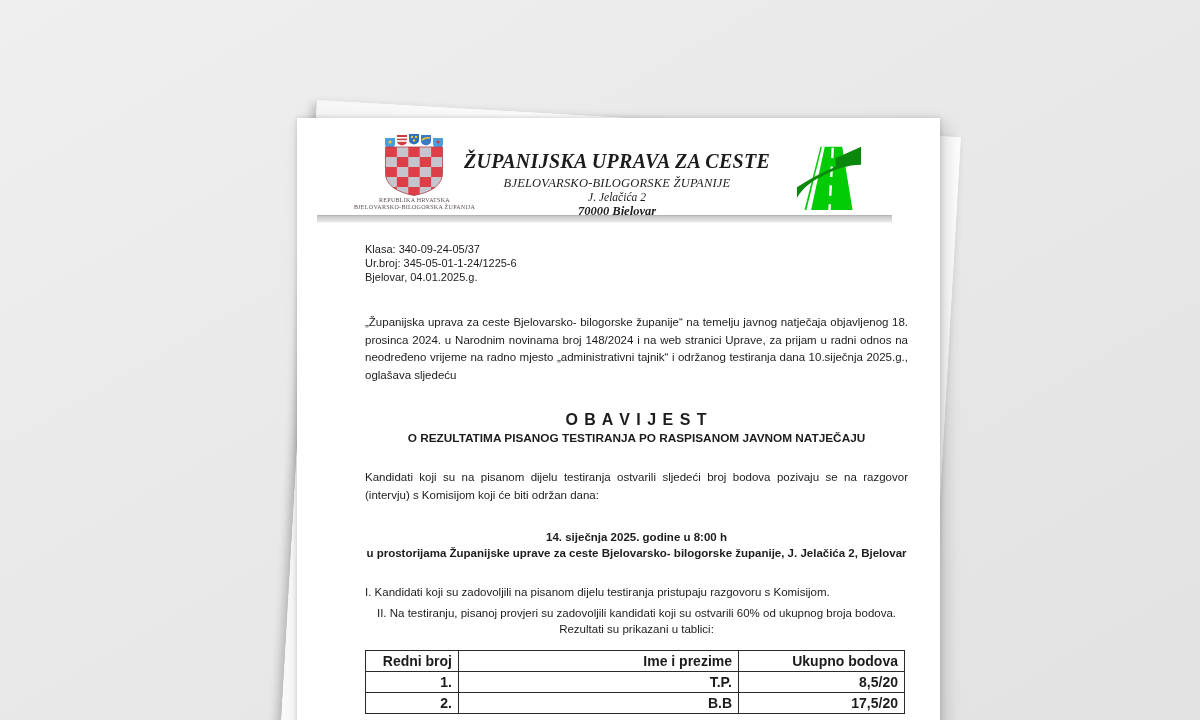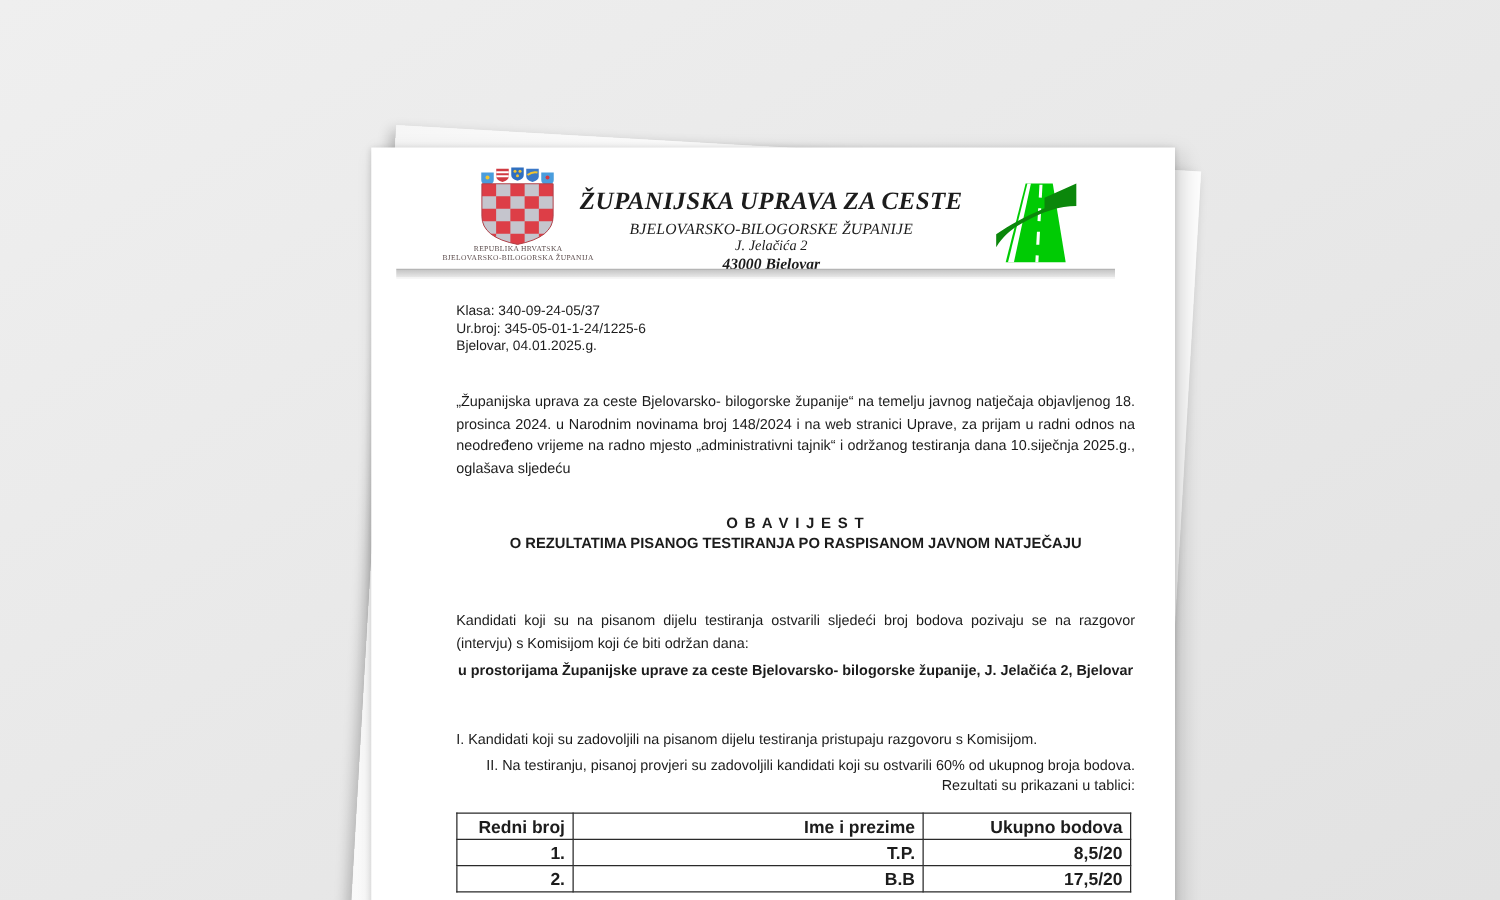--- a/index.html
+++ b/index.html
@@ -38,26 +38,26 @@
   .rule{
     left:20px;top:97px;width:575px;height:6px;
     background:linear-gradient(#c6c6c6,#e9e9e9);
     border-top:1px solid #b5b5b5;border-bottom:1px solid #f4f4f4;
   }
   
   .meta{left:68px;top:124px;font-size:11px;line-height:14.2px;}
   .para{left:68px;width:543px;font-size:11.5px;line-height:17.6px;text-align:justify;}
   .p-intro{top:196px;}
   .notice{left:68px;top:293px;width:543px;text-align:center;font-weight:bold;}
-  .notice-title{font-size:12px;letter-spacing:1px;}
+  .notice-title{font-size:16px;letter-spacing:1px;}
   .notice-sub{font-size:11.8px;margin-top:2px;}
-  .p-invite{top:351px;margin-top:20px;}
+  .p-invite{top:351px;}
   .when{left:68px;top:412px;width:543px;text-align:center;font-weight:bold;font-size:11.5px;line-height:15.5px;}
   .item1{left:68px;top:467px;width:543px;font-size:11.5px;line-height:15.5px;text-align:left;}
-  .item2{left:68px;top:488px;width:543px;font-size:11.5px;line-height:15.5px;text-align:right;}
+  .item2{left:68px;top:488px;width:543px;font-size:11.5px;line-height:15.5px;text-align:center;}
   
   .results{left:68px;top:532px;}
   table{border-collapse:collapse;}
   td,th{
     border:1.4px solid #2a2a2a;font-size:14px;font-weight:bold;text-align:right;
     padding:2px 6px;height:14px;vertical-align:middle;color:#1c1c1c;margin-top:41px;
   }
   .col1{width:80px;} .col2{width:233px;padding-left:40px;} .col3{width:153px;}
 </style>
 </head>
@@ -113,21 +113,21 @@
 
     <div class="abs arms-caption">
       <div>REPUBLIKA HRVATSKA</div>
       <div>BJELOVARSKO-BILOGORSKA ŽUPANIJA</div>
     </div>
 
     <div class="abs lh-center">
       <div class="lh-title">ŽUPANIJSKA UPRAVA ZA CESTE</div>
       <div class="lh-sub">BJELOVARSKO-BILOGORSKE  ŽUPANIJE</div>
       <div class="lh-addr">J. Jelačića 2</div>
-      <div class="lh-city">43000 Bjelovar</div>
+      <div class="lh-city">70000 Bjelovar</div>
     </div>
 
     <svg class="abs logo" viewBox="0 0 70 70">
       <polygon points="26,3 49,3 60,70 9,70" fill="#00cb04"></polygon>
       <polygon points="27.5,3 30.5,3 16,70 11,70" fill="#ffffff"></polygon>
       <line x1="39" y1="4" x2="35.5" y2="70" stroke="#ffffff" stroke-width="2.6" stroke-dasharray="11 9"></line>
       <path d="M1,46 C14,37 28,30 42,24 L42,15 L69,3 L69,22 C55,22 40,27 26,35 C16,40 8,46 1,57 Z" fill="#0b870b"></path>
     </svg>
 
     <div class="abs rule"></div>
@@ -141,20 +141,21 @@
     <div class="abs para p-intro">„Županijska uprava za ceste Bjelovarsko- bilogorske županije“  na temelju javnog natječaja objavljenog 18. prosinca 2024. u Narodnim novinama broj 148/2024  i na web stranici Uprave, za prijam u radni odnos na neodređeno vrijeme na radno mjesto „administrativni tajnik“ i održanog testiranja dana 10.siječnja 2025.g., oglašava sljedeću</div>
 
     <div class="abs notice">
       <div class="notice-title">O B A V I J E S T</div>
       <div class="notice-sub">O REZULTATIMA PISANOG TESTIRANJA PO RASPISANOM JAVNOM NATJEČAJU</div>
     </div>
 
     <div class="abs para p-invite">Kandidati koji su na pisanom dijelu testiranja ostvarili sljedeći broj bodova pozivaju se na razgovor (intervju) s Komisijom koji će biti održan dana:</div>
 
     <div class="abs when">
+      <div>14. siječnja 2025. godine u 8:00 h</div>
       <div>u prostorijama Županijske uprave za ceste Bjelovarsko- bilogorske županije, J. Jelačića 2, Bjelovar</div>
     </div>
 
     <div class="abs item1">I. Kandidati koji su zadovoljili na pisanom dijelu testiranja pristupaju razgovoru s Komisijom.</div>
     <div class="abs item2">II. Na testiranju, pisanoj provjeri su zadovoljili kandidati koji su ostvarili 60% od ukupnog broja bodova. Rezultati su prikazani u tablici:</div>
 
     <div class="abs results">
       <table>
         <tbody>
             <tr>

